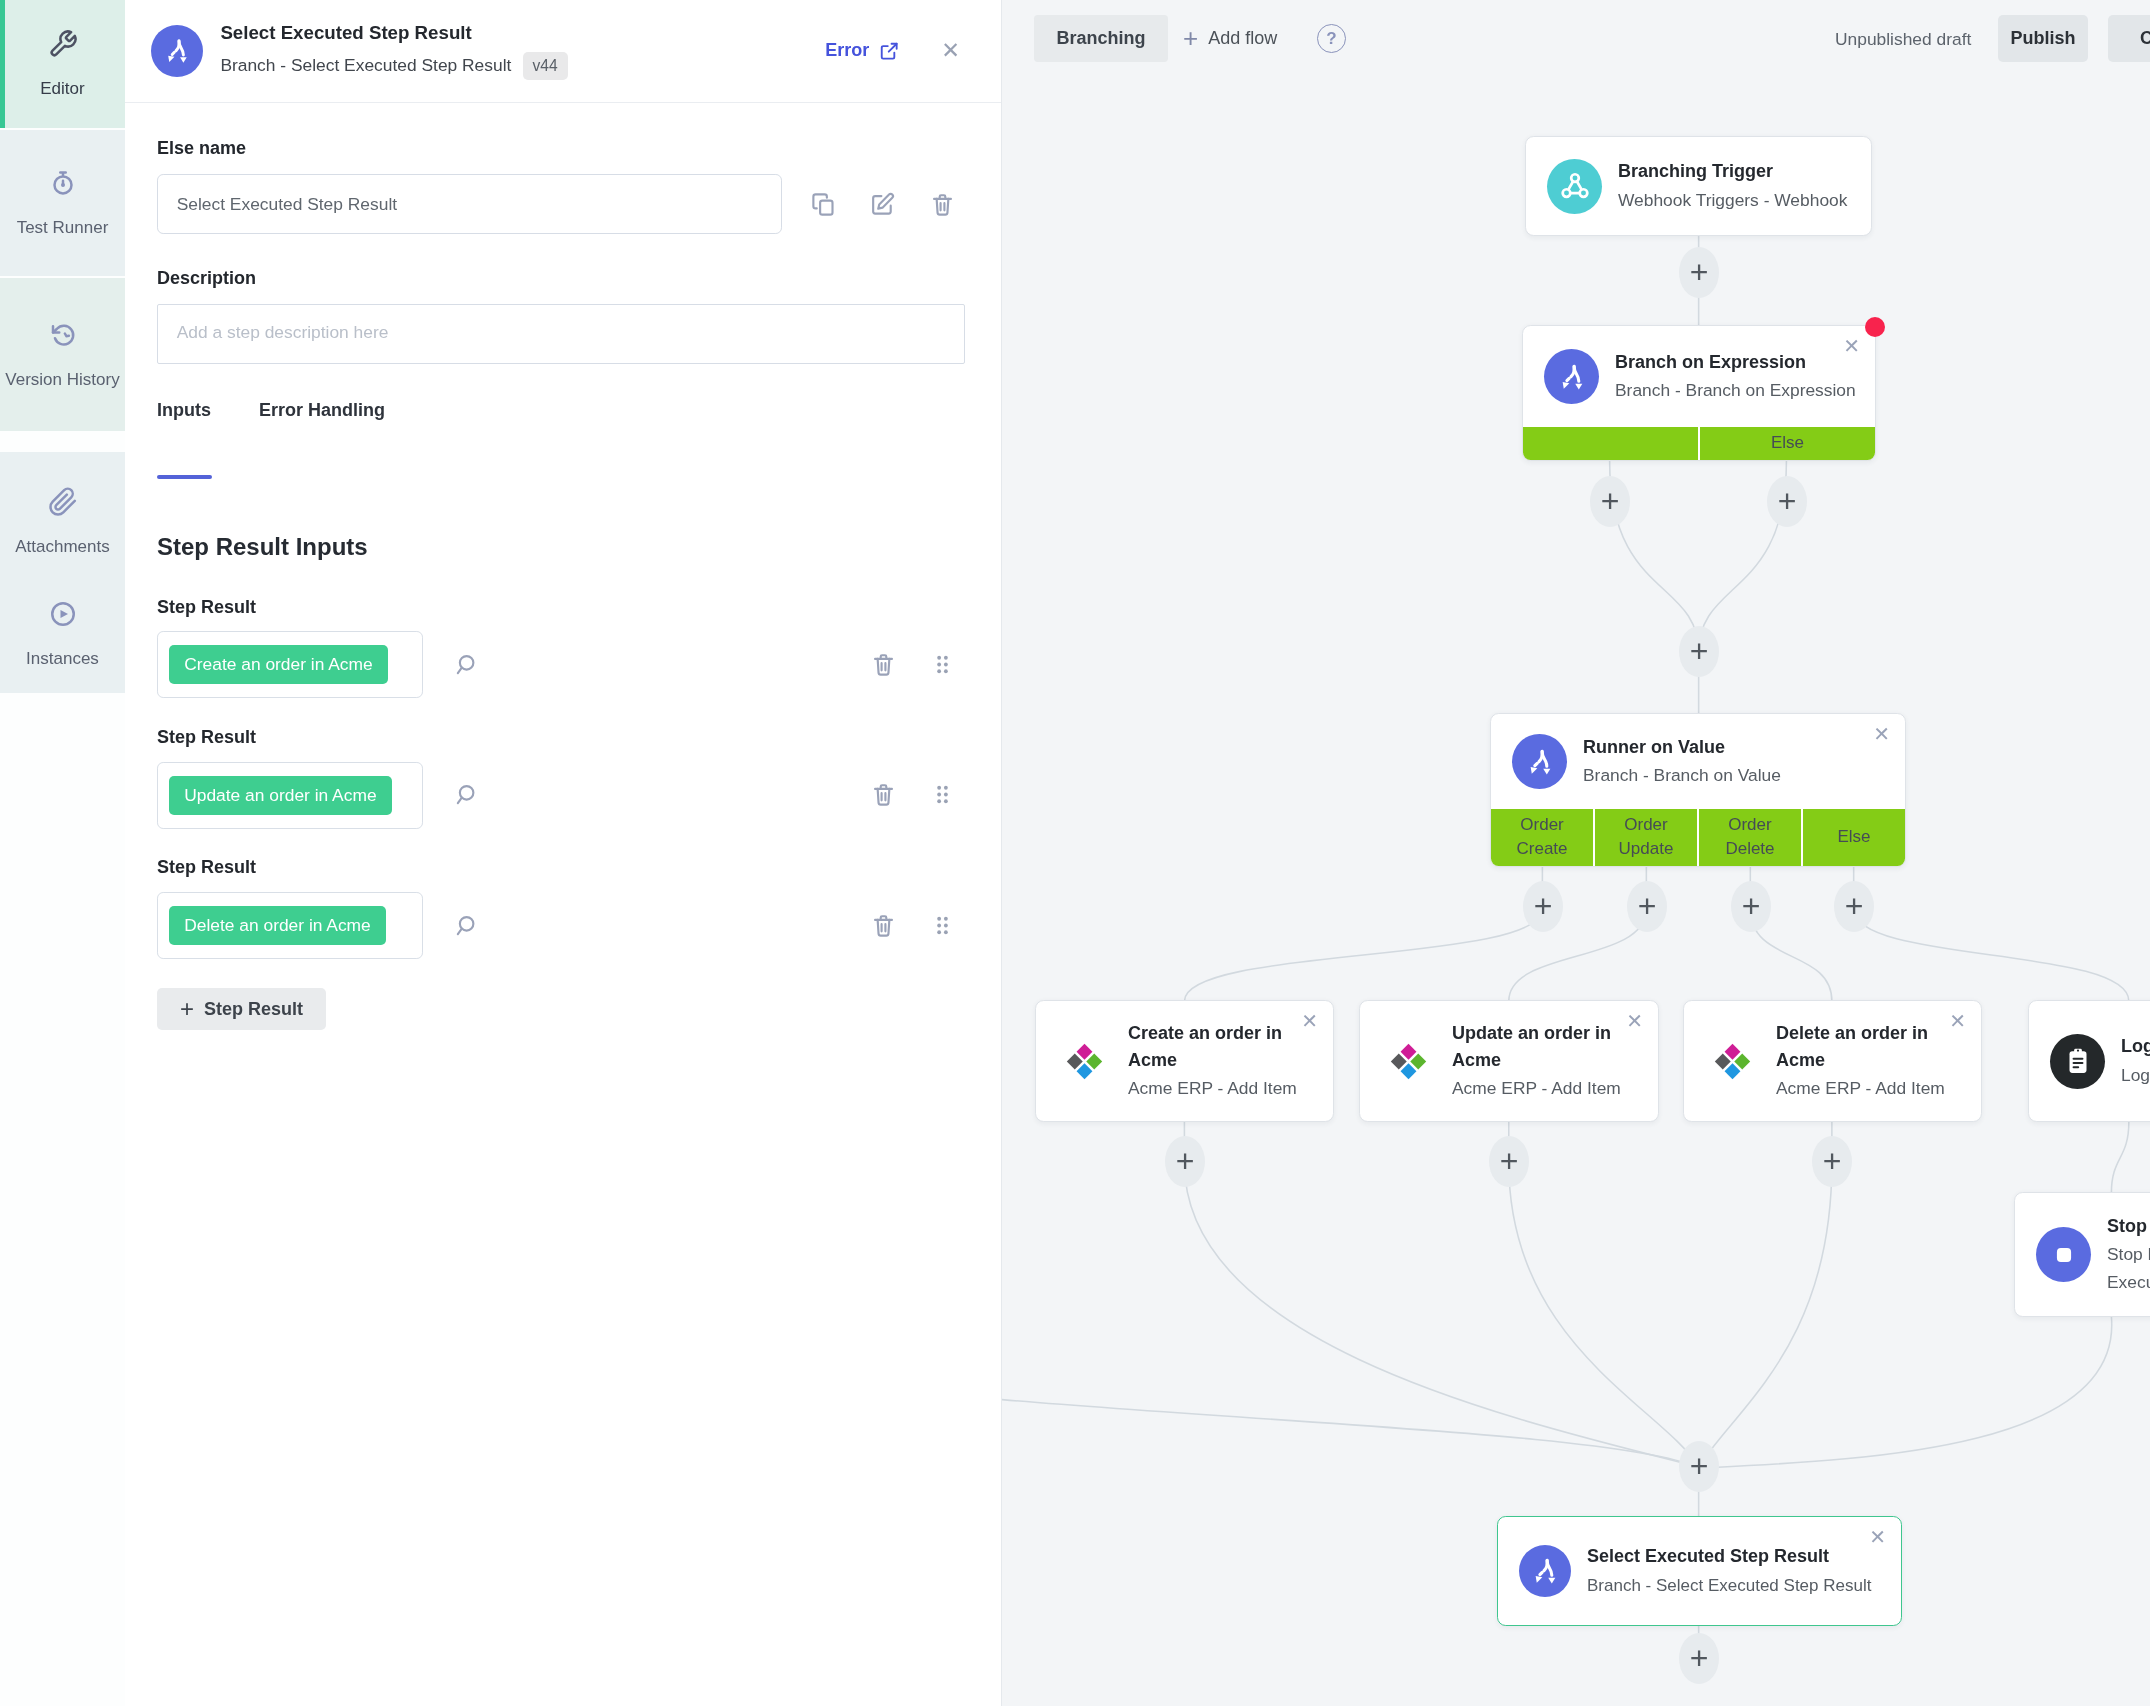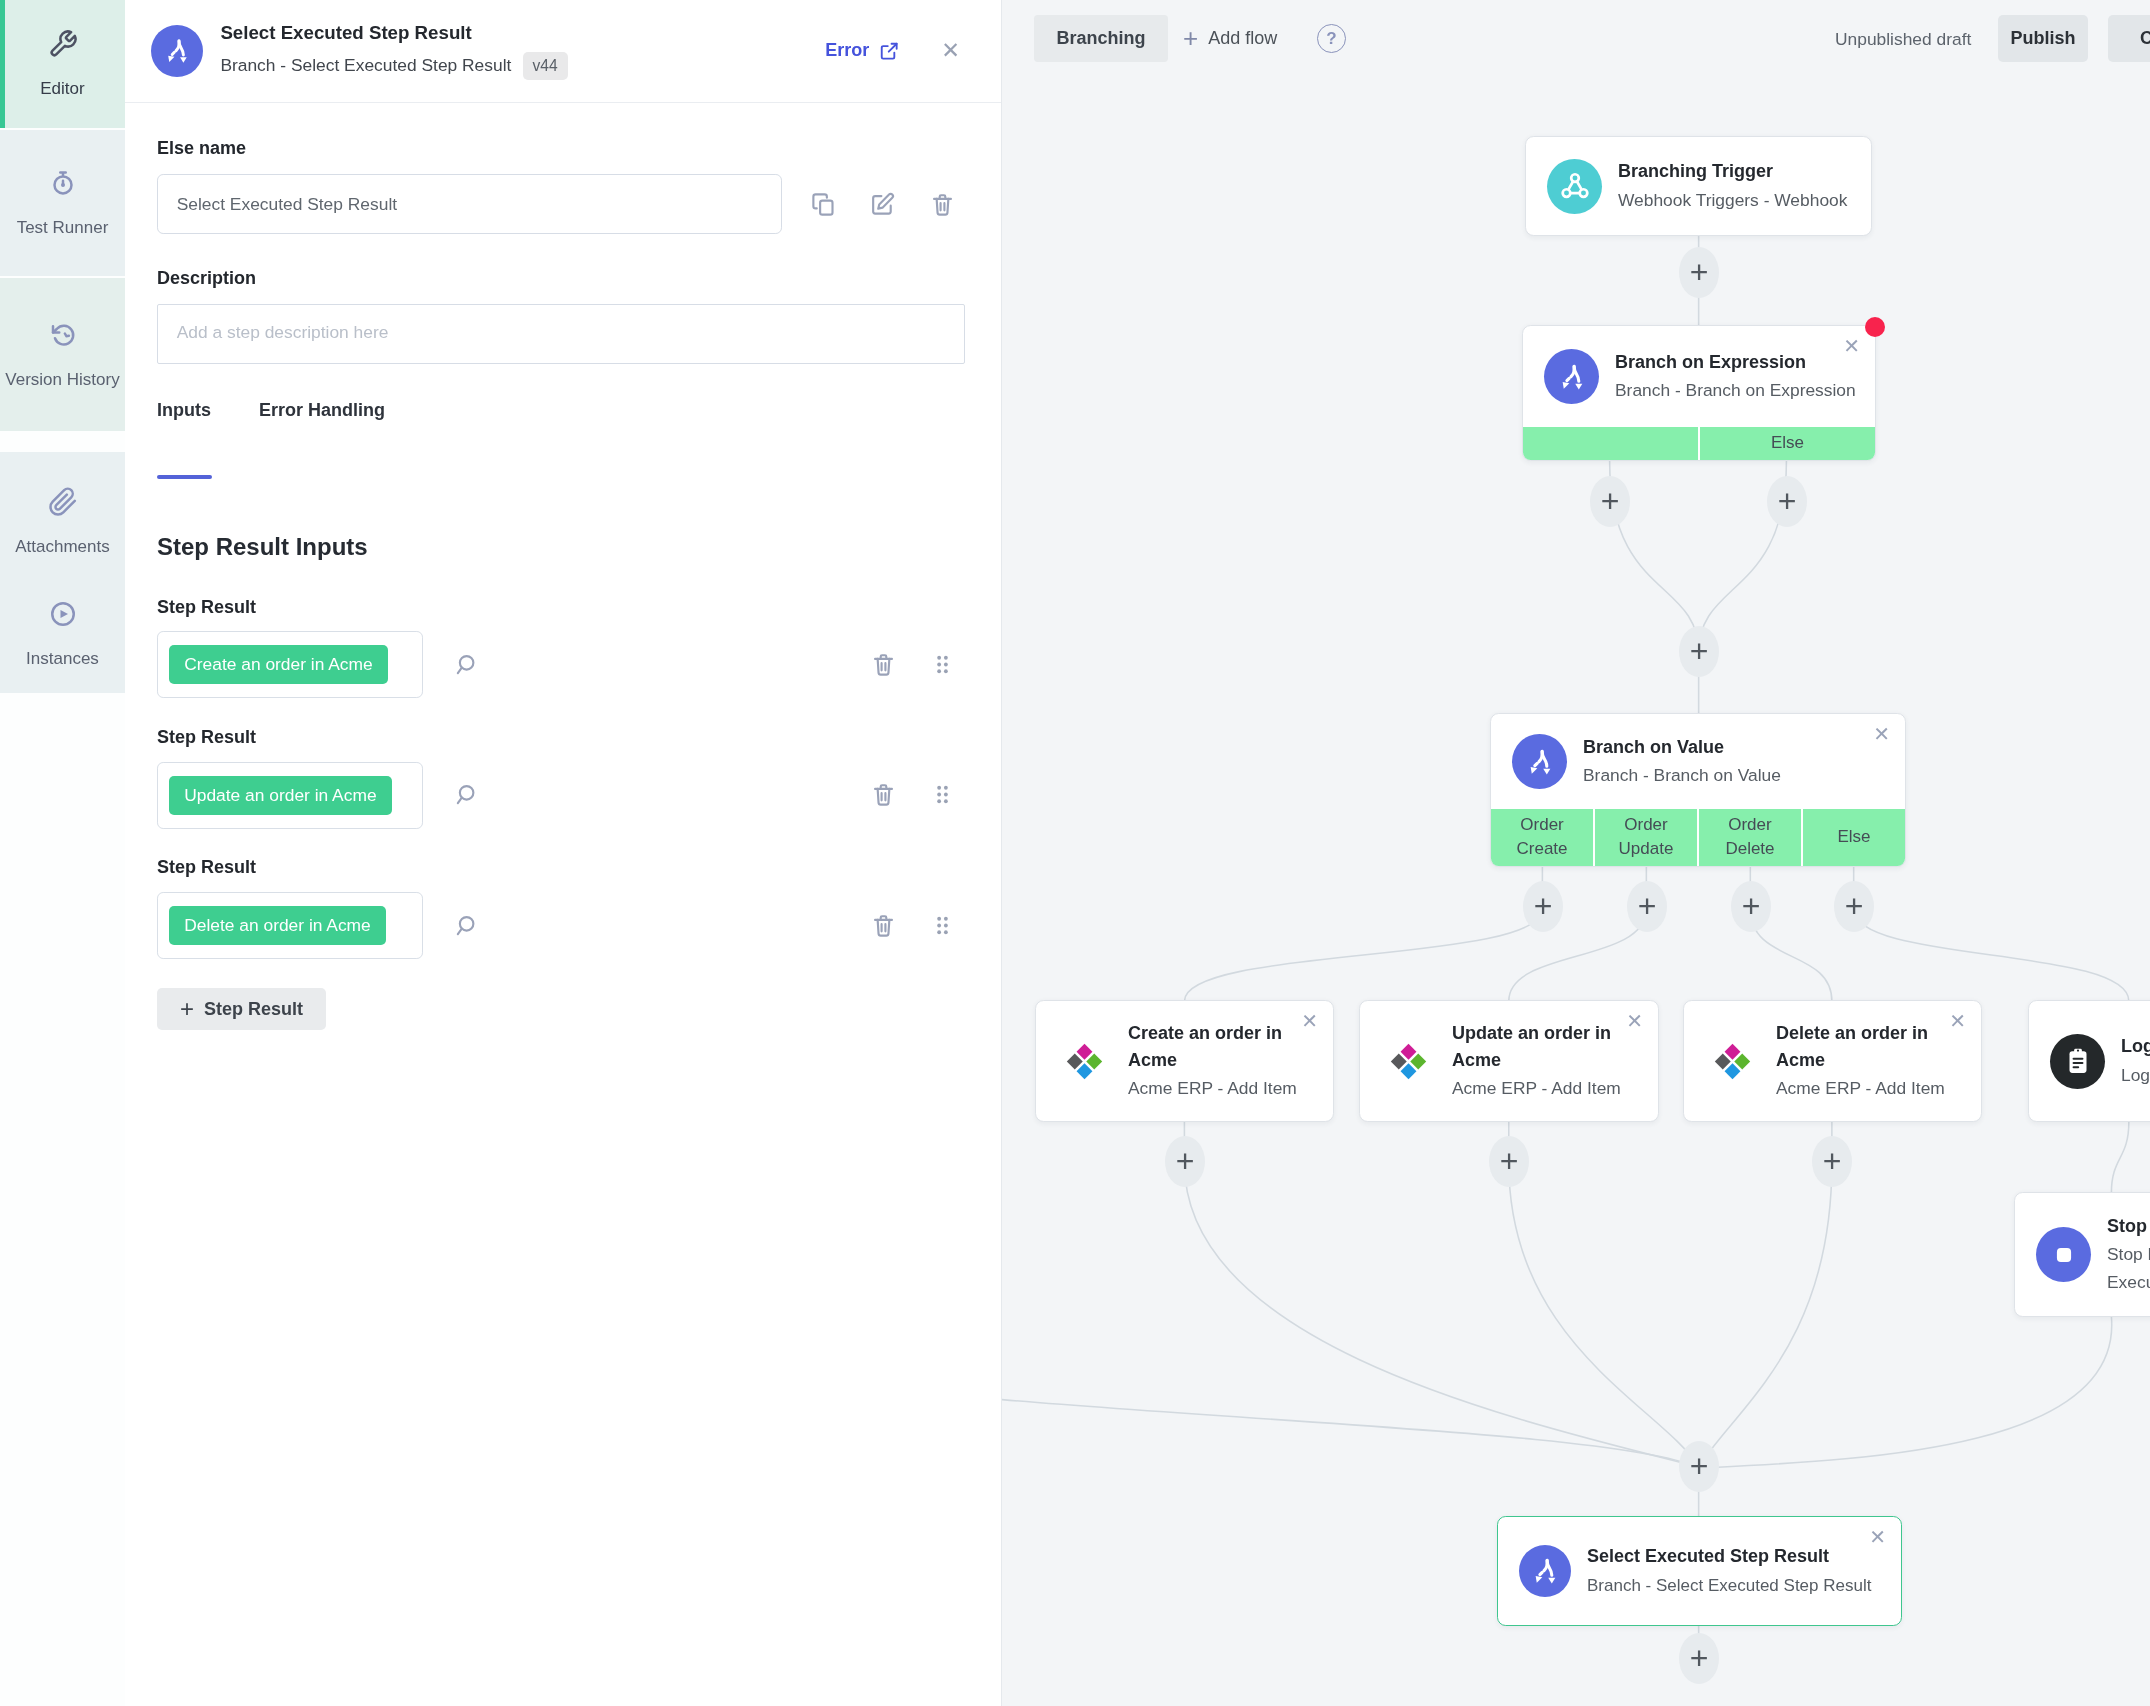--- a/index.html
+++ b/index.html
@@ -88,21 +88,21 @@
   .n-icon.indigo { background:#5a6be0; }
   .n-icon.black { background:#24282a; }
   .n-icon.bare { background:transparent; }
   .n-icon.bare svg { width:57px; height:57px; }
   .n-text { margin-left:16px; min-width:0; }
   .n-title { font-size:18px; font-weight:bold; color:#24282e; line-height:27px; }
   .n-sub { font-size:17.4px; color:#565c63; line-height:27px; margin-top:1.2px; }
   .n-close { position:absolute; top:10px; right:15px; font-size:20px; color:#9aa3b8; line-height:1; cursor:pointer; }
   .branch-head { display:flex; align-items:center; padding-left:21px; }
   .branch-footer { position:absolute; left:0; right:0; bottom:0; display:flex; gap:1.9px; padding-top:1.9px; }
-  .b-cell { flex:1 1 0; background:#86efac; color:#454c55; font-size:17px; line-height:24px;
+  .b-cell { flex:1 1 0; background:#84cc16; color:#454c55; font-size:17px; line-height:24px;
     display:flex; align-items:center; justify-content:center; text-align:center; padding:0 15px; cursor:pointer; }
   .b-cell:first-child { border-bottom-left-radius:7.5px; }
   .b-cell:last-child { border-bottom-right-radius:7.5px; }
   .alert-dot { position:absolute; top:-8.7px; right:-10px; width:20px; height:20px; border-radius:50%; background:#f8234d; }
 
   .plus { position:absolute; width:40px; height:51px; border-radius:50%; background:#e7ebee;
     color:#51575e; display:flex; align-items:center; justify-content:center; font-size:32px;
     font-weight:300; cursor:pointer; user-select:none; }
   .node-selected { border:1.9px solid #3fc68f; }
 </style>
@@ -379,21 +379,21 @@
         <div class="n-icon indigo">
           <svg viewBox="0 0 24 24" fill="none" stroke="#fff" stroke-width="2.2" stroke-linecap="round">
               <path d="M13.5 4.5c0 4 0 5-2.2 7.2"></path>
               <path d="M10 13l-1.6 1.6" stroke-dasharray="2.6 2.4"></path>
               <polygon points="6.2,20.3 5.4,15.6 10.1,16.4" fill="#fff" stroke="none"></polygon>
               <path d="M13.5 4.5c0 5.5 3.3 5.5 3.3 10.5"></path>
               <polygon points="16.8,20.8 14.3,16.7 19.3,16.7" fill="#fff" stroke="none"></polygon>
             </svg>
         </div>
         <div class="n-text">
-          <div class="n-title">Branch on Value</div>
+          <div class="n-title">Runner on Value</div>
           <div class="n-sub">Branch - Branch on Value</div>
         </div>
       </div>
       <span class="n-close">✕</span>
       <div class="branch-footer" style="height:59px">
         <div class="b-cell" style="height:57px">Order Create</div>
         <div class="b-cell" style="height:57px">Order Update</div>
         <div class="b-cell" style="height:57px">Order Delete</div>
         <div class="b-cell" style="height:57px">Else</div>
       </div>

